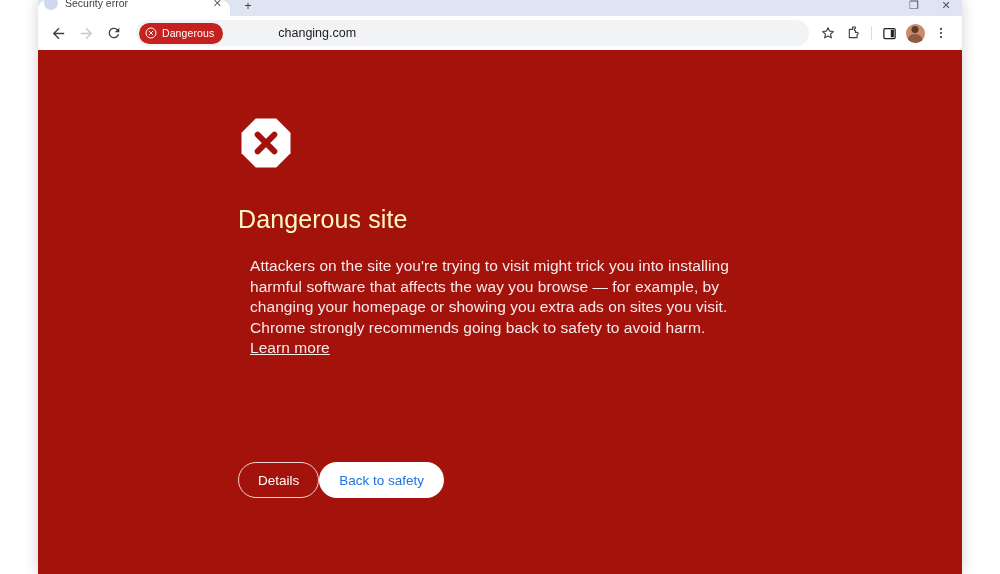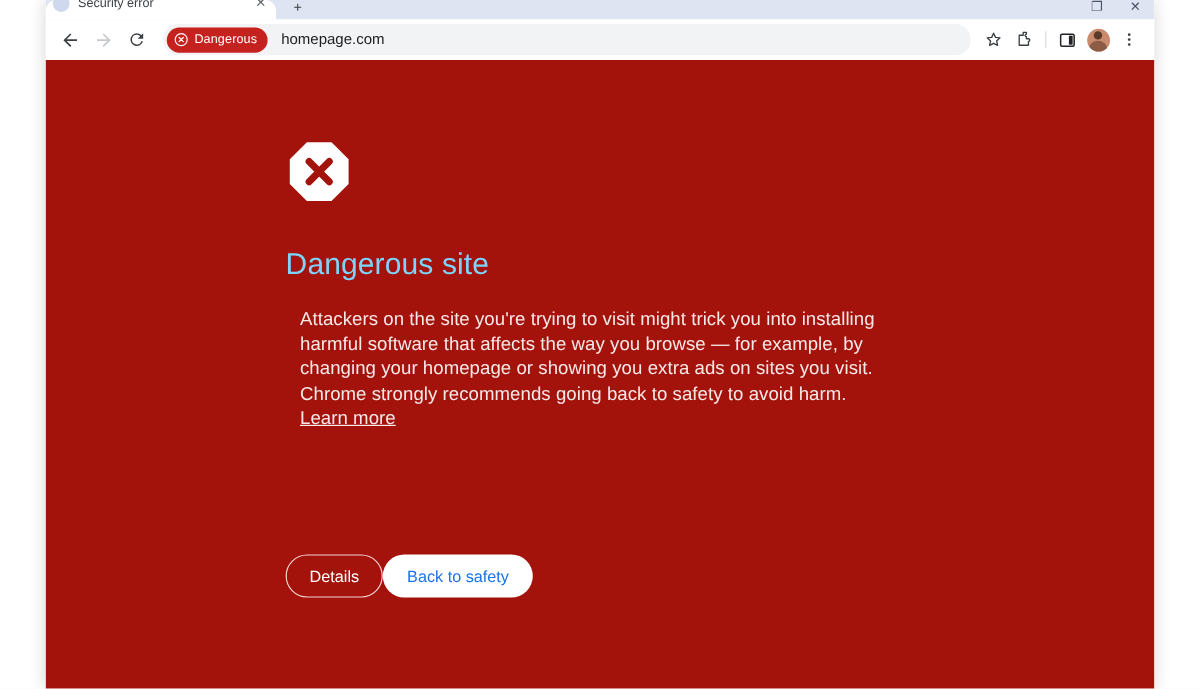--- a/index.html
+++ b/index.html
@@ -137,20 +137,21 @@
     flex: 1 1 auto;
     height: 26px;
     background: #f1f3f4;
     border-radius: 13px;
     display: flex;
     align-items: center;
     margin: 0 6px 0 8px;
     padding: 0 10px 0 3px;
     box-sizing: border-box;
     min-width: 0;
+    gap: 44px;
   }
   .danger-chip {
     display: flex;
     align-items: center;
     height: 21px;
     background: #c5221f;
     border-radius: 11px;
     padding: 0 9px 0 6px;
     flex: 0 0 auto;
   }
@@ -240,21 +241,21 @@
     width: 540px;
   }
   .warn-icon {
     width: 56px;
     height: 56px;
     margin-bottom: 29px;
   }
   .page-title {
     font-size: 25px;
     font-weight: 400;
-    color: #7dd3fc;
+    color: #fef9c3;
     margin: 0 0 22px 0;
     line-height: 1.2;
     letter-spacing: 0.1px;
   }
   .page-body {
     font-size: 15.5px;
     line-height: 20.5px;
     color: #f6e9e8;
     margin: 12px;
     letter-spacing: 0.05px;
@@ -353,21 +354,21 @@
       </div>
 
       <div class="omnibox">
         <div class="danger-chip">
           <svg class="danger-chip-icon" viewBox="0 0 24 24">
             <circle cx="12" cy="12" r="10" fill="none" stroke="#ffffff" stroke-width="2"></circle>
             <path d="M8.5 8.5l7 7M15.5 8.5l-7 7" stroke="#ffffff" stroke-width="2" stroke-linecap="round"></path>
           </svg>
           <span class="danger-chip-label">Dangerous</span>
         </div>
-        <span class="omnibox-url" title="Search Google or type a URL">homepage.com</span>
+        <span class="omnibox-url" title="Search Google or type a URL">changing.com</span>
       </div>
 
       <div class="tb-icon">
         <svg width="16" height="16" viewBox="0 0 24 24">
           <path d="M12 4l2.4 5.2 5.6.6-4.2 3.9 1.2 5.6L12 16.6 7 19.3l1.2-5.6L4 9.8l5.6-.6z" fill="none" stroke="#3c4043" stroke-width="1.7" stroke-linejoin="round"></path>
         </svg>
       </div>
 
       <div class="tb-icon">
         <svg width="16" height="16" viewBox="0 0 24 24">

